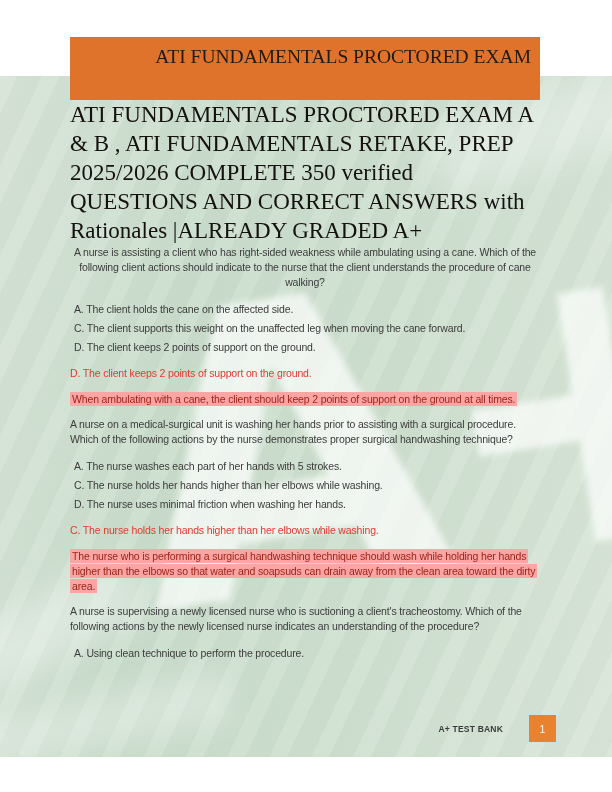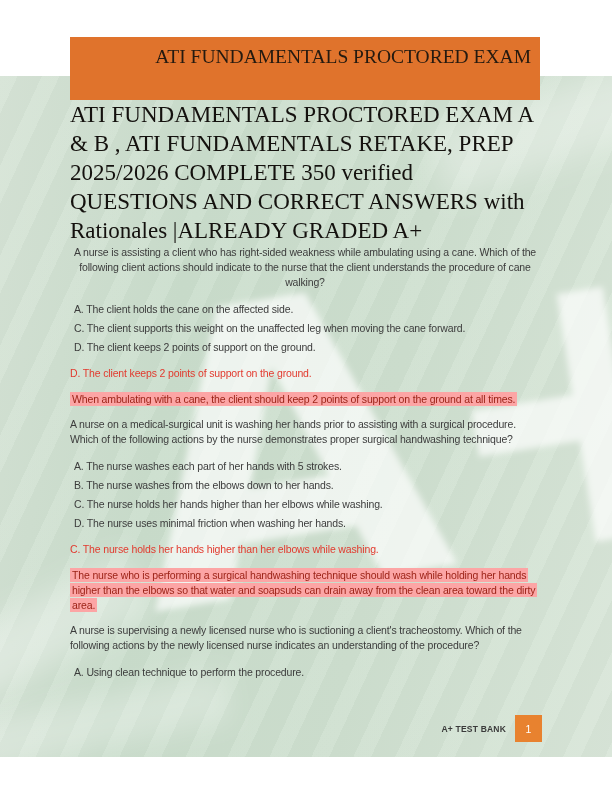--- a/index.html
+++ b/index.html
@@ -50,22 +50,22 @@
   .options{margin-top:12px;}
   .options p{margin:4px;padding:0;}
   .answer{margin:0;padding:0;margin-top:11px;color:#e23a2e;}
   .rationale{margin:0;padding:0;margin-top:11px;}
   .hl{
     background:#fca5a5;color:#9c2317;
     padding:1px 2px;
     -webkit-box-decoration-break:clone;box-decoration-break:clone;
   }
   .footer{
-    position:absolute;top:715px;right:70px;
-    display:flex;align-items:center;gap:9px;
+    position:absolute;top:715px;right:56px;
+    display:flex;align-items:center;gap:26px;
   }
   .footer-label{font-size:8.5px;font-weight:bold;color:#3a3a3a;letter-spacing:0.2px;}
   .page-box{
     width:27px;height:27px;background:#e8822f;color:#ffffff;
     display:flex;align-items:center;justify-content:center;
     font-size:10.5px;
   }
 </style>
 </head>
 <body>
@@ -90,21 +90,20 @@
       <p>A. The client holds the cane on the affected side.</p>
       <p>C. The client supports this weight on the unaffected leg when moving the cane forward.</p>
       <p>D. The client keeps 2 points of support on the ground.</p>
     </div>
     <p class="answer">D. The client keeps 2 points of support on the ground.</p>
     <p class="rationale"><span class="hl">When ambulating with a cane, the client should keep 2 points of support on the ground at all times.</span></p>
 
     <p class="question">A nurse on a medical-surgical unit is washing her hands prior to assisting with a surgical procedure. Which of the following actions by the nurse demonstrates proper surgical handwashing technique?</p>
     <div class="options">
       <p>A. The nurse washes each part of her hands with 5 strokes.</p>
-      <p>B. The nurse washes from the elbows down to her hands.</p>
       <p>C. The nurse holds her hands higher than her elbows while washing.</p>
       <p>D. The nurse uses minimal friction when washing her hands.</p>
     </div>
     <p class="answer">C. The nurse holds her hands higher than her elbows while washing.</p>
     <p class="rationale"><span class="hl">The nurse who is performing a surgical handwashing technique should wash while holding her hands higher than the elbows so that water and soapsuds can drain away from the clean area toward the dirty area.</span></p>
 
     <p class="question">A nurse is supervising a newly licensed nurse who is suctioning a client's tracheostomy. Which of the following actions by the newly licensed nurse indicates an understanding of the procedure?</p>
     <div class="options">
       <p>A. Using clean technique to perform the procedure.</p>
     </div>

